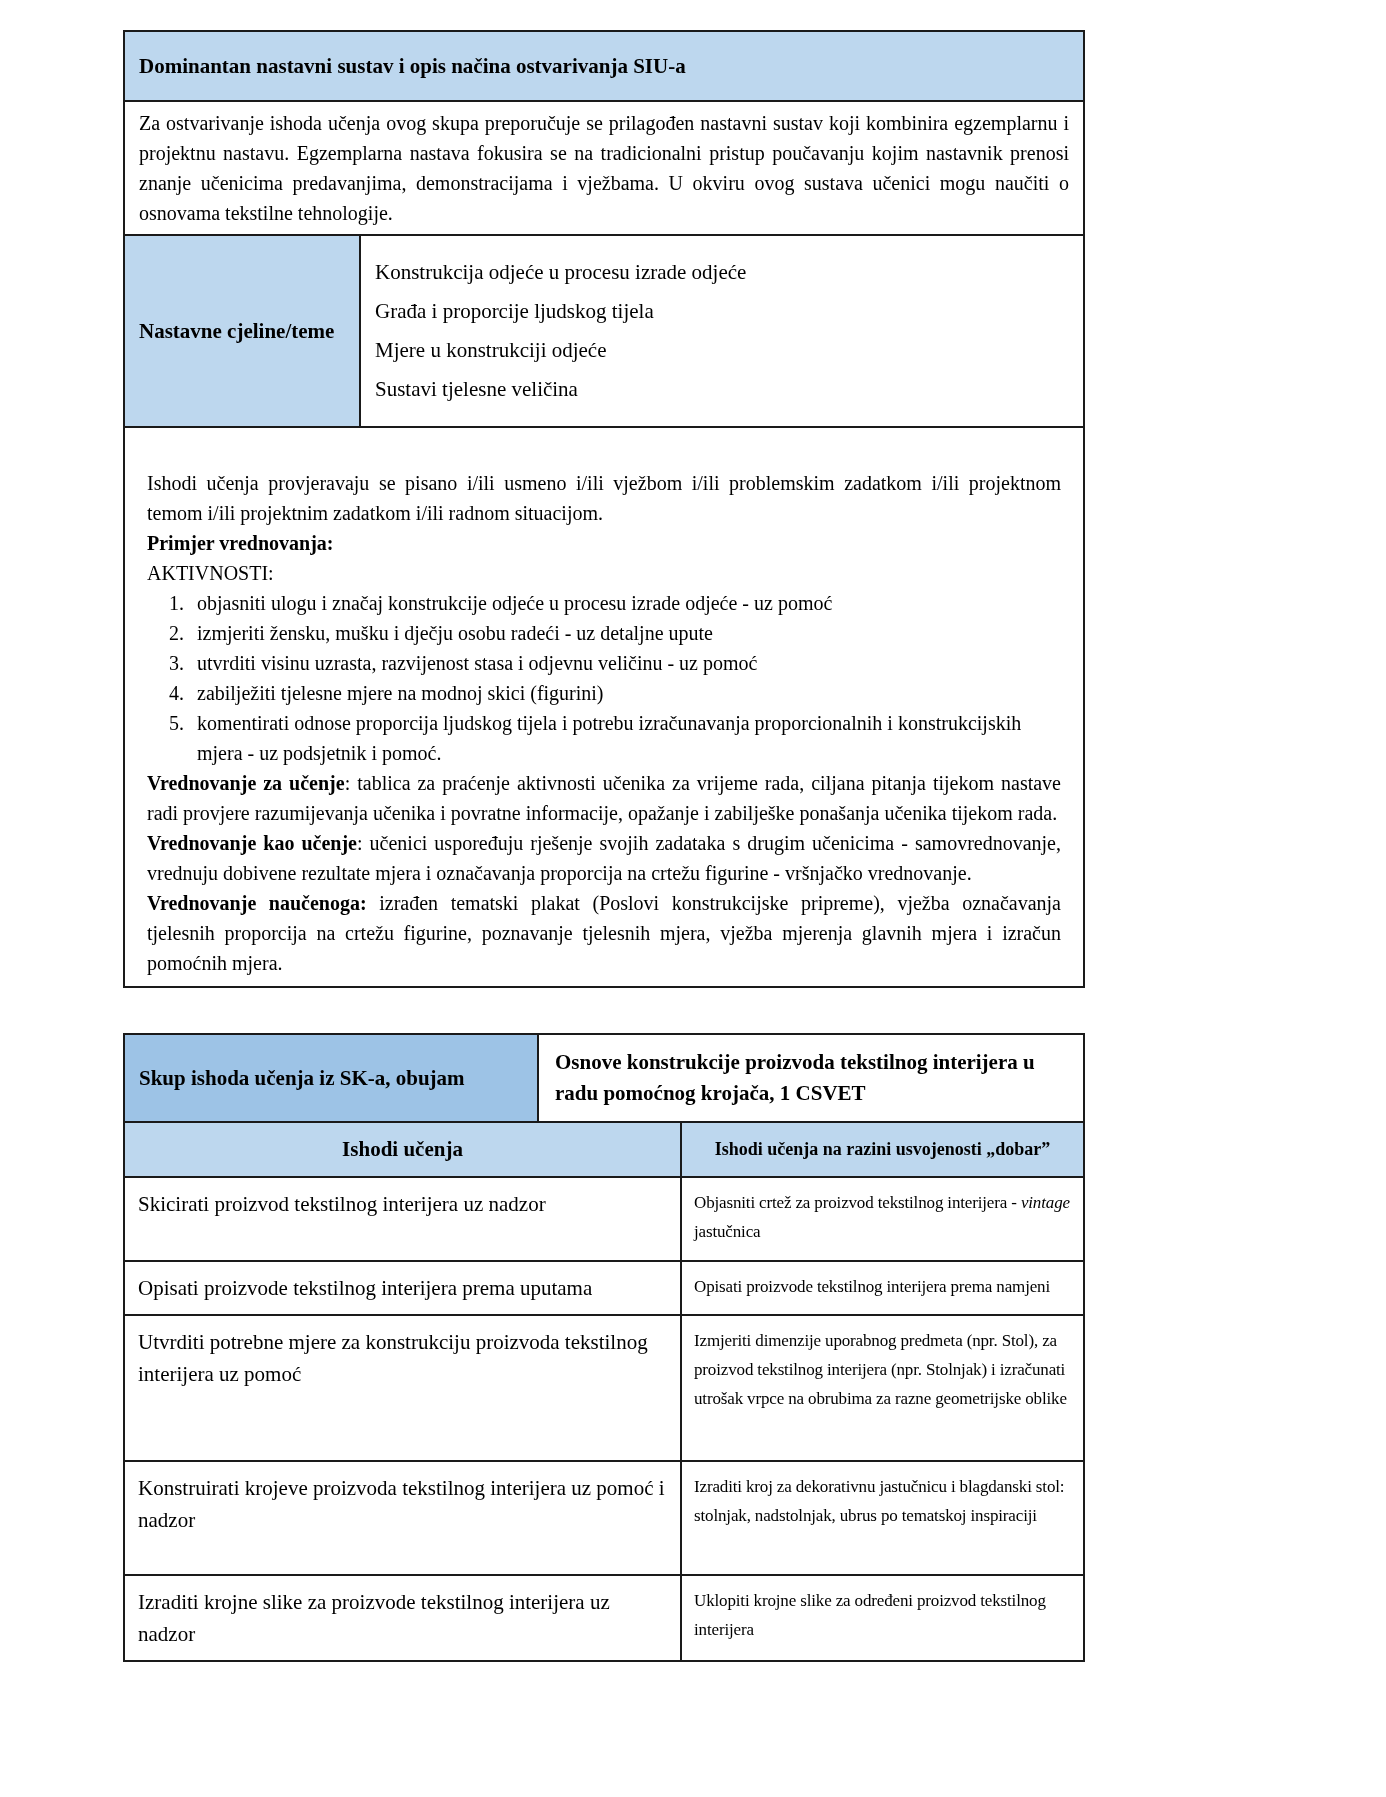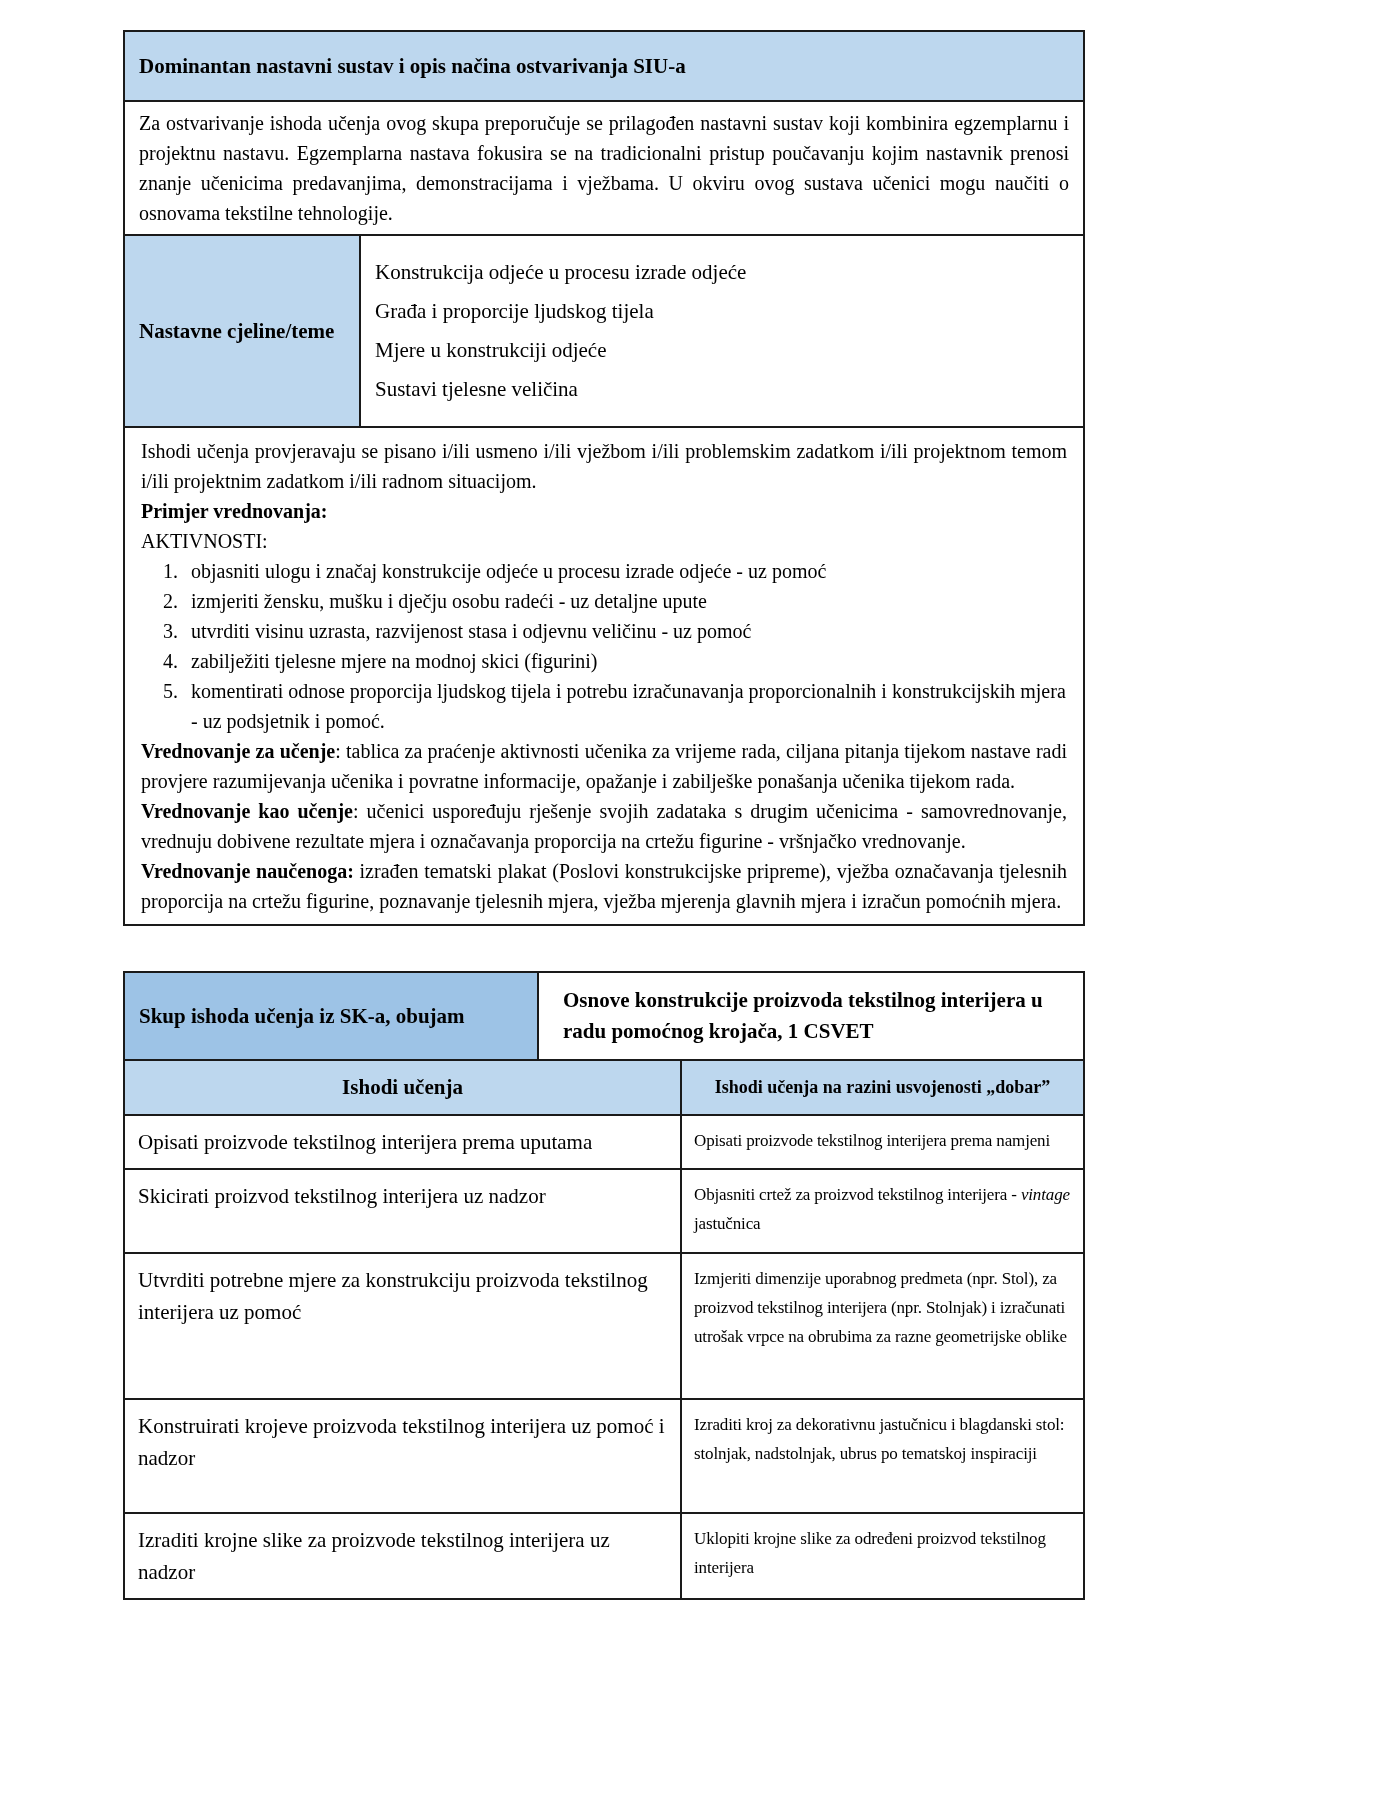--- a/index.html
+++ b/index.html
@@ -39,42 +39,42 @@
   }
   .split-row .topics-cell {
     flex: 1;
     padding: 14px;
     display: flex; flex-direction: column; justify-content: center;
   }
   .topics-cell p { font-size: 21px; line-height: 31px; margin: 4px 0; }
 
   .hdr-cell2 { min-height: 77px; }
 
-  .eval-cell { padding: 8px 16px; font-size: 20px; line-height: 30px; }
+  .eval-cell { padding: 8px 22px; font-size: 20px; line-height: 30px; margin-top: 32px; }
   .eval-cell p { margin: 0; }
   .just { text-align: justify; }
   ol.acts { margin: 0 0 0 0; padding-left: 42px; list-style: decimal; }
   ol.acts li { padding-left: 8px; line-height: 30px; }
 
   
   .tbl2 { border: 2px solid #1a1a1a; width: 962px; margin-top: 45px; }
   .t2-head { display: flex; border-bottom: 2px solid #1a1a1a; min-height: 88px; }
   .t2-head .set-label {
     width: 414px; flex: 0 0 414px;
     background: #9DC3E6;
     border-right: 2px solid #1a1a1a;
     display: flex; align-items: center;
     padding: 19px 14px;
     font-weight: bold; font-size: 21px;
   }
   .t2-head .set-value {
     flex: 1;
     display: flex; align-items: center;
     padding: 6px 16px;
-    font-weight: bold; font-size: 21px; line-height: 31px; margin-left: 8px;
+    font-weight: bold; font-size: 21px; line-height: 31px;
   }
   .t2-cols { display: flex; background: #BDD7EE; border-bottom: 2px solid #1a1a1a; min-height: 55px; }
   .t2-cols .c1 {
     width: 557px; flex: 0 0 557px;
     border-right: 2px solid #1a1a1a;
     display: flex; align-items: center; justify-content: center;
     font-weight: bold; font-size: 21px; padding: 4px 10px;
   }
   .t2-cols .c2 {
     flex: 1;
@@ -153,28 +153,28 @@
       <div class="set-value">
         <span>Osnove konstrukcije proizvoda tekstilnog interijera u radu pomoćnog krojača, 1 CSVET</span>
       </div>
     </div>
 
     <div class="t2-cols">
       <div class="c1">Ishodi učenja</div>
       <div class="c2">Ishodi učenja na razini usvojenosti „dobar”</div>
     </div>
 
+    <div class="t2-row r2">
+      <div class="c1">Skicirati proizvod tekstilnog interijera uz nadzor</div>
+      <div class="c2"><span>Objasniti  crtež za proizvod tekstilnog interijera - </span><span class="it">vintage</span><span> jastučnica</span></div>
+    </div>
+
     <div class="t2-row r1">
       <div class="c1">Opisati proizvode tekstilnog interijera prema uputama</div>
       <div class="c2"><span>Opisati proizvode tekstilnog  interijera prema namjeni</span><span class="it"></span><span></span></div>
-    </div>
-
-    <div class="t2-row r2">
-      <div class="c1">Skicirati proizvod tekstilnog interijera uz nadzor</div>
-      <div class="c2"><span>Objasniti  crtež za proizvod tekstilnog interijera - </span><span class="it">vintage</span><span> jastučnica</span></div>
     </div>
 
     <div class="t2-row r3">
       <div class="c1">Utvrditi potrebne mjere za konstrukciju proizvoda tekstilnog interijera uz pomoć</div>
       <div class="c2"><span>Izmjeriti dimenzije uporabnog predmeta (npr. Stol), za proizvod tekstilnog interijera (npr. Stolnjak) i izračunati utrošak vrpce na obrubima za razne geometrijske oblike</span><span class="it"></span><span></span></div>
     </div>
 
     <div class="t2-row r4">
       <div class="c1">Konstruirati krojeve proizvoda tekstilnog interijera uz pomoć i nadzor</div>
       <div class="c2"><span>Izraditi kroj za dekorativnu jastučnicu  i blagdanski stol: stolnjak, nadstolnjak, ubrus po tematskoj inspiraciji</span><span class="it"></span><span></span></div>

